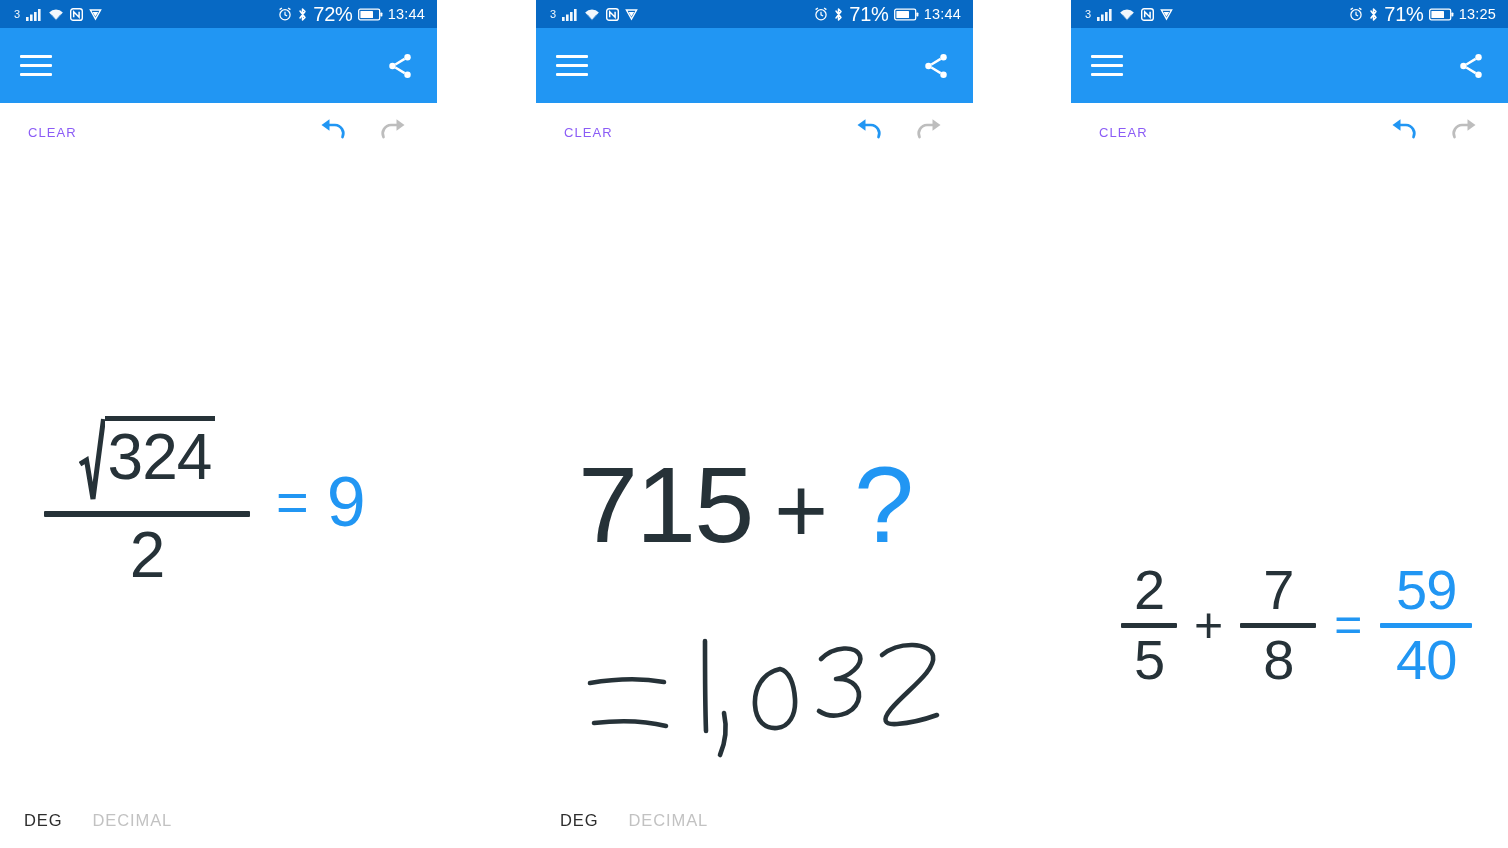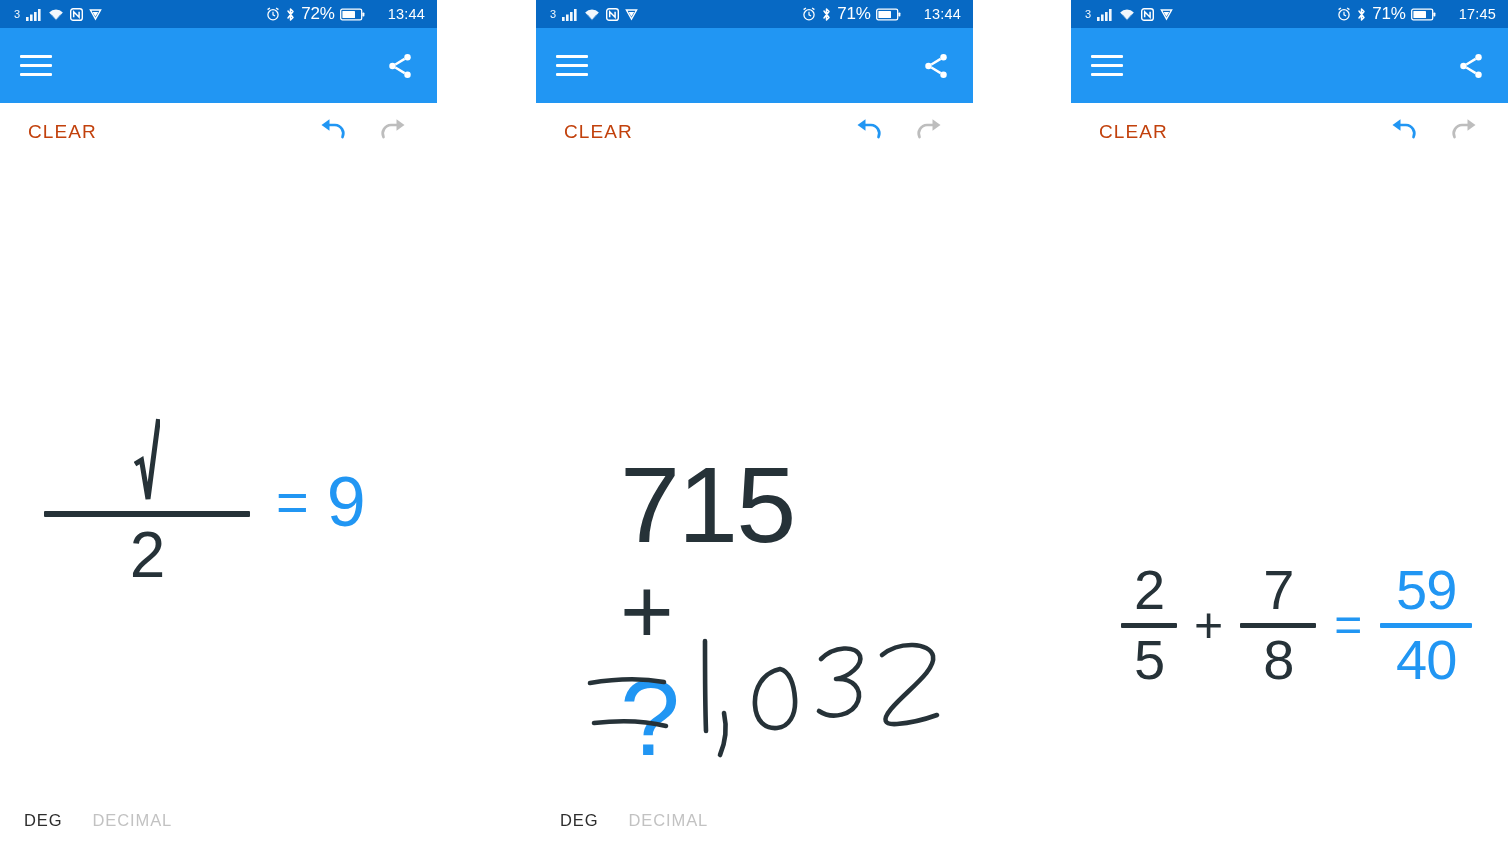--- a/index.html
+++ b/index.html
@@ -36,22 +36,22 @@
     color: #ffffff;
     display: flex;
     align-items: center;
     justify-content: space-between;
     padding: 0 12px 0 14px;
     flex: 0 0 auto;
   }
   .sb-left { display: flex; align-items: center; gap: 6px; }
   .sb-right { display: flex; align-items: center; gap: 5px; }
   .sb-net { font-size: 11px; line-height: 1; opacity: .95; }
-  .sb-pct { font-size: 17px; letter-spacing: -0.2px; }
-  .sb-time { font-size: 14.5px; letter-spacing: .2px; margin-left: 18px; }
+  .sb-pct { font-size: 20px; letter-spacing: -0.2px; }
+  .sb-time { font-size: 14.5px; letter-spacing: .2px; margin-left: 0; }
   .ic { display: inline-block; line-height: 0; }
   .ic svg { display: block; }
 
   
   .appbar {
     height: 75px;
     background: #2196f3;
     display: flex;
     align-items: center;
     justify-content: space-between;
@@ -66,22 +66,22 @@
   .actionrow {
     height: 58px;
     background: #ffffff;
     display: flex;
     align-items: center;
     justify-content: space-between;
     padding: 0 18px 0 26px;
     flex: 0 0 auto;
   }
   .clear-btn {
-    color: #c2410c;
-    font-size: 19px;
+    color: #8b5cf6;
+    font-size: 13px;
     letter-spacing: 1.1px;
     font-weight: 400;
     cursor: pointer;
     padding: 4px 2px;
   }
   .undoredo { display: flex; align-items: center; gap: 28px; padding-right: 8px; }
   .ur-btn { width: 34px; height: 30px; cursor: pointer; }
 
   
   .canvas {
@@ -118,21 +118,21 @@
     border-top: 5.5px solid #263238;
     padding: 4px 4px 0 3px;
     letter-spacing: -1px;
   }
   .p1-frac .bar { width: 206px; height: 5.5px; margin: 9px 0 6px 0; }
   .p1-frac .den { font-size: 64px; letter-spacing: -1px; }
   .p1-eq { font-size: 56px; margin-left: 26px; font-weight: 400; }
   .p1-res { font-size: 70px; margin-left: 18px; letter-spacing: -1px; }
 
   
-  .p2-expr { left: 58px; top: 290px; align-items: baseline; flex-direction: column; }
+  .p2-expr { left: 42px; top: 290px; align-items: baseline; }
   .p2-main { font-size: 108px; letter-spacing: -2px; line-height: 1; }
   .p2-plus { font-size: 92px; margin-left: 22px; }
   .p2-q { font-size: 108px; margin-left: 26px; line-height: 1; }
   .ink { position: absolute; left: 30px; top: 470px; width: 400px; height: 170px; }
   .ink svg { display: block; }
 
   
   .p3-expr { left: 50px; top: 400px; align-items: center; }
   .p3-frac .num, .p3-frac .den { font-size: 56px; letter-spacing: -1px; }
   .p3-frac .bar { height: 5px; margin: 5px 0 3px 0; }
@@ -261,20 +261,21 @@
     <div class="canvas">
       <div class="expr p1-expr">
         <div class="frac p1-frac">
           <span class="num">
             <span class="sqrt">
               <span class="radical">
                 <svg width="26" height="86" viewBox="0 0 26 86">
                     <path d="M1 48 L7.5 44 L14 83 L24.5 3" fill="none" stroke="#263238" stroke-width="5" stroke-linejoin="miter" stroke-linecap="butt"></path>
                   </svg>
               </span>
+              <span class="radicand">324</span>
             </span>
           </span>
           <span class="bar"></span>
           <span class="den">2</span>
         </div>
         <span class="p1-eq blue">=</span>
         <span class="p1-res blue">9</span>
       </div>
     </div>
 
@@ -454,21 +455,21 @@
             </svg>
           </span>
         <span class="sb-pct">71%</span>
         <span class="ic">
             <svg width="25" height="13" viewBox="0 0 25 13">
               <rect x="0.7" y="1.2" width="21" height="10.6" rx="1.6" fill="none" stroke="#fff" stroke-width="1.3"></rect>
               <rect x="2.4" y="2.9" width="12.6" height="7.2" rx="0.6" fill="#fff"></rect>
               <rect x="22.4" y="4.4" width="2" height="4.2" rx="0.8" fill="#fff"></rect>
             </svg>
           </span>
-        <span class="sb-time">17:45</span>
+        <span class="sb-time">13:25</span>
       </div>
     </div>
 
     <div class="appbar">
       <div class="menu-icon">
           <span></span>
           <span></span>
           <span></span>
         </div>
       <div class="share-icon">

